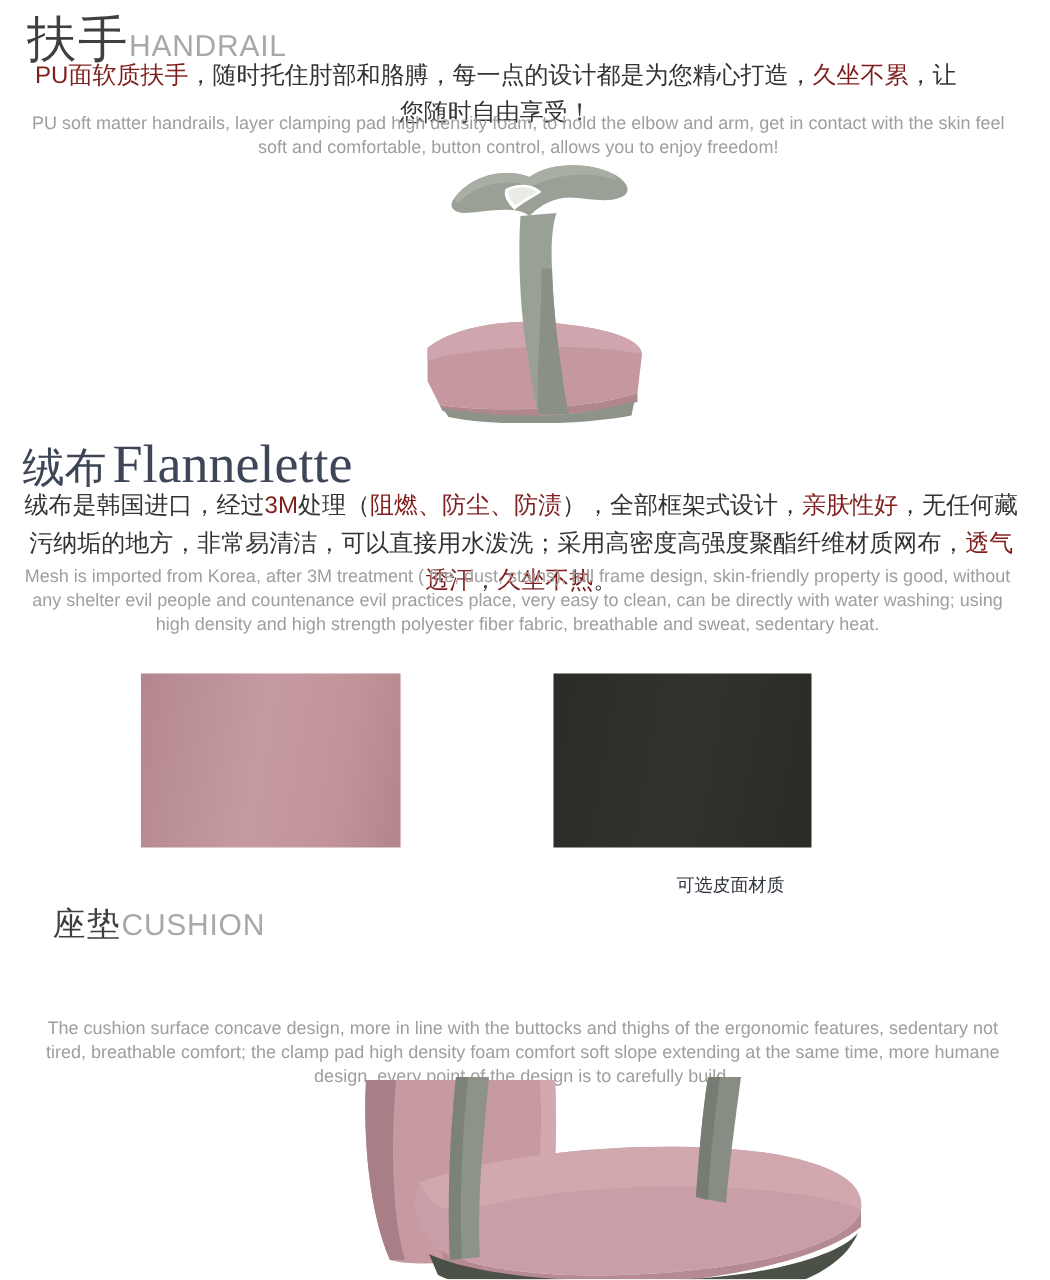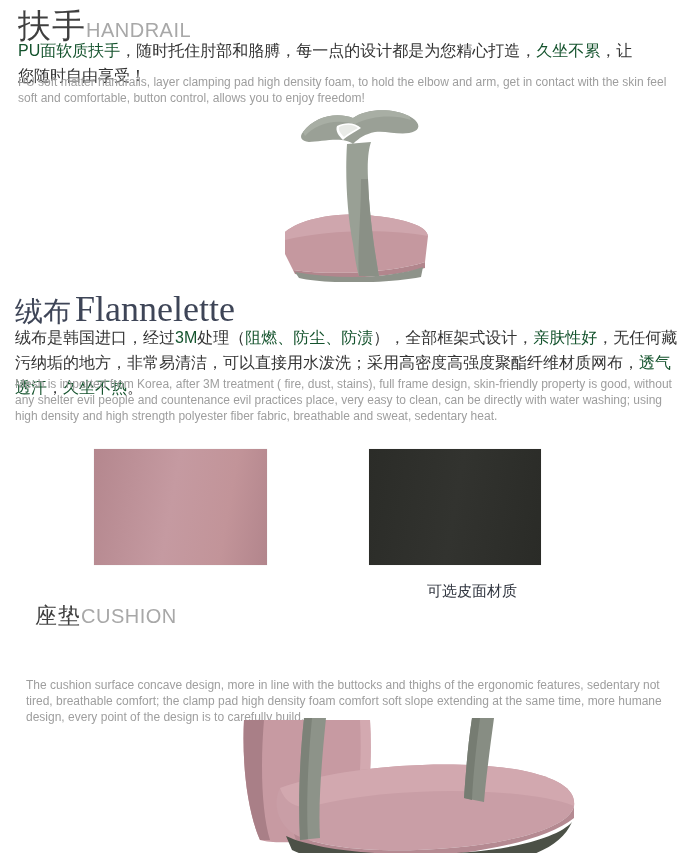--- a/index.html
+++ b/index.html
@@ -6,41 +6,41 @@
   html, body { background: #ffffff; }
   body { font-family: "Liberation Sans", "DejaVu Sans", sans-serif; }
   .page {
     position: relative;
     width: 700px;
     height: 853px;
     margin: 0 auto;
     background: #ffffff;
     overflow: hidden;
   }
-  .abs { position: absolute; }
+  .abs { position: absolute; text-align: center; }
 
   
   .h-sans { white-space: nowrap; }
   .h-sans .cn { font-size: 33px; color: #3f3f3f; letter-spacing: 1px; }
   .h-sans .en { font-size: 20px; color: #a8a8a8; letter-spacing: 0.5px; }
 
   
   .h-serif { font-family: "Liberation Serif", "DejaVu Serif", serif; color: #3e4557; white-space: nowrap; }
   .h-serif .cn { font-size: 28px; font-weight: 400; }
   .h-serif .en { font-size: 36px; }
 
   .cn-para { font-size: 16px; color: #333333; line-height: 25px; }
-  .cn-para .hl { color: #14532d; }
+  .cn-para .hl { color: #7f1d1d; }
   .en-para { font-size: 12px; color: #9e9e9e; line-height: 16px; }
 
   .swatch { box-shadow: 0 0 1px rgba(0,0,0,0.15); }
   .swatch-pink { background: linear-gradient(100deg, #b4878e 0%, #c59aa1 45%, #c29499 75%, #b2858c 100%); }
   .swatch-dark { background: linear-gradient(100deg, #2b2c28 0%, #32332f 50%, #2a2b27 100%); }
 
-  .caption { font-family: "Liberation Serif", "DejaVu Serif", serif; font-size: 15px; color: #30353f; }
+  .caption { font-family: "Liberation Serif", "DejaVu Serif", serif; font-size: 12px; color: #30353f; }
 </style>
 </head>
 <body>
 
 <div class="page">
 
   <div class="abs h-sans" style="left:18px; top:4px;">
     <span class="cn">扶手</span><span class="en">HANDRAIL</span>
   </div>
 

